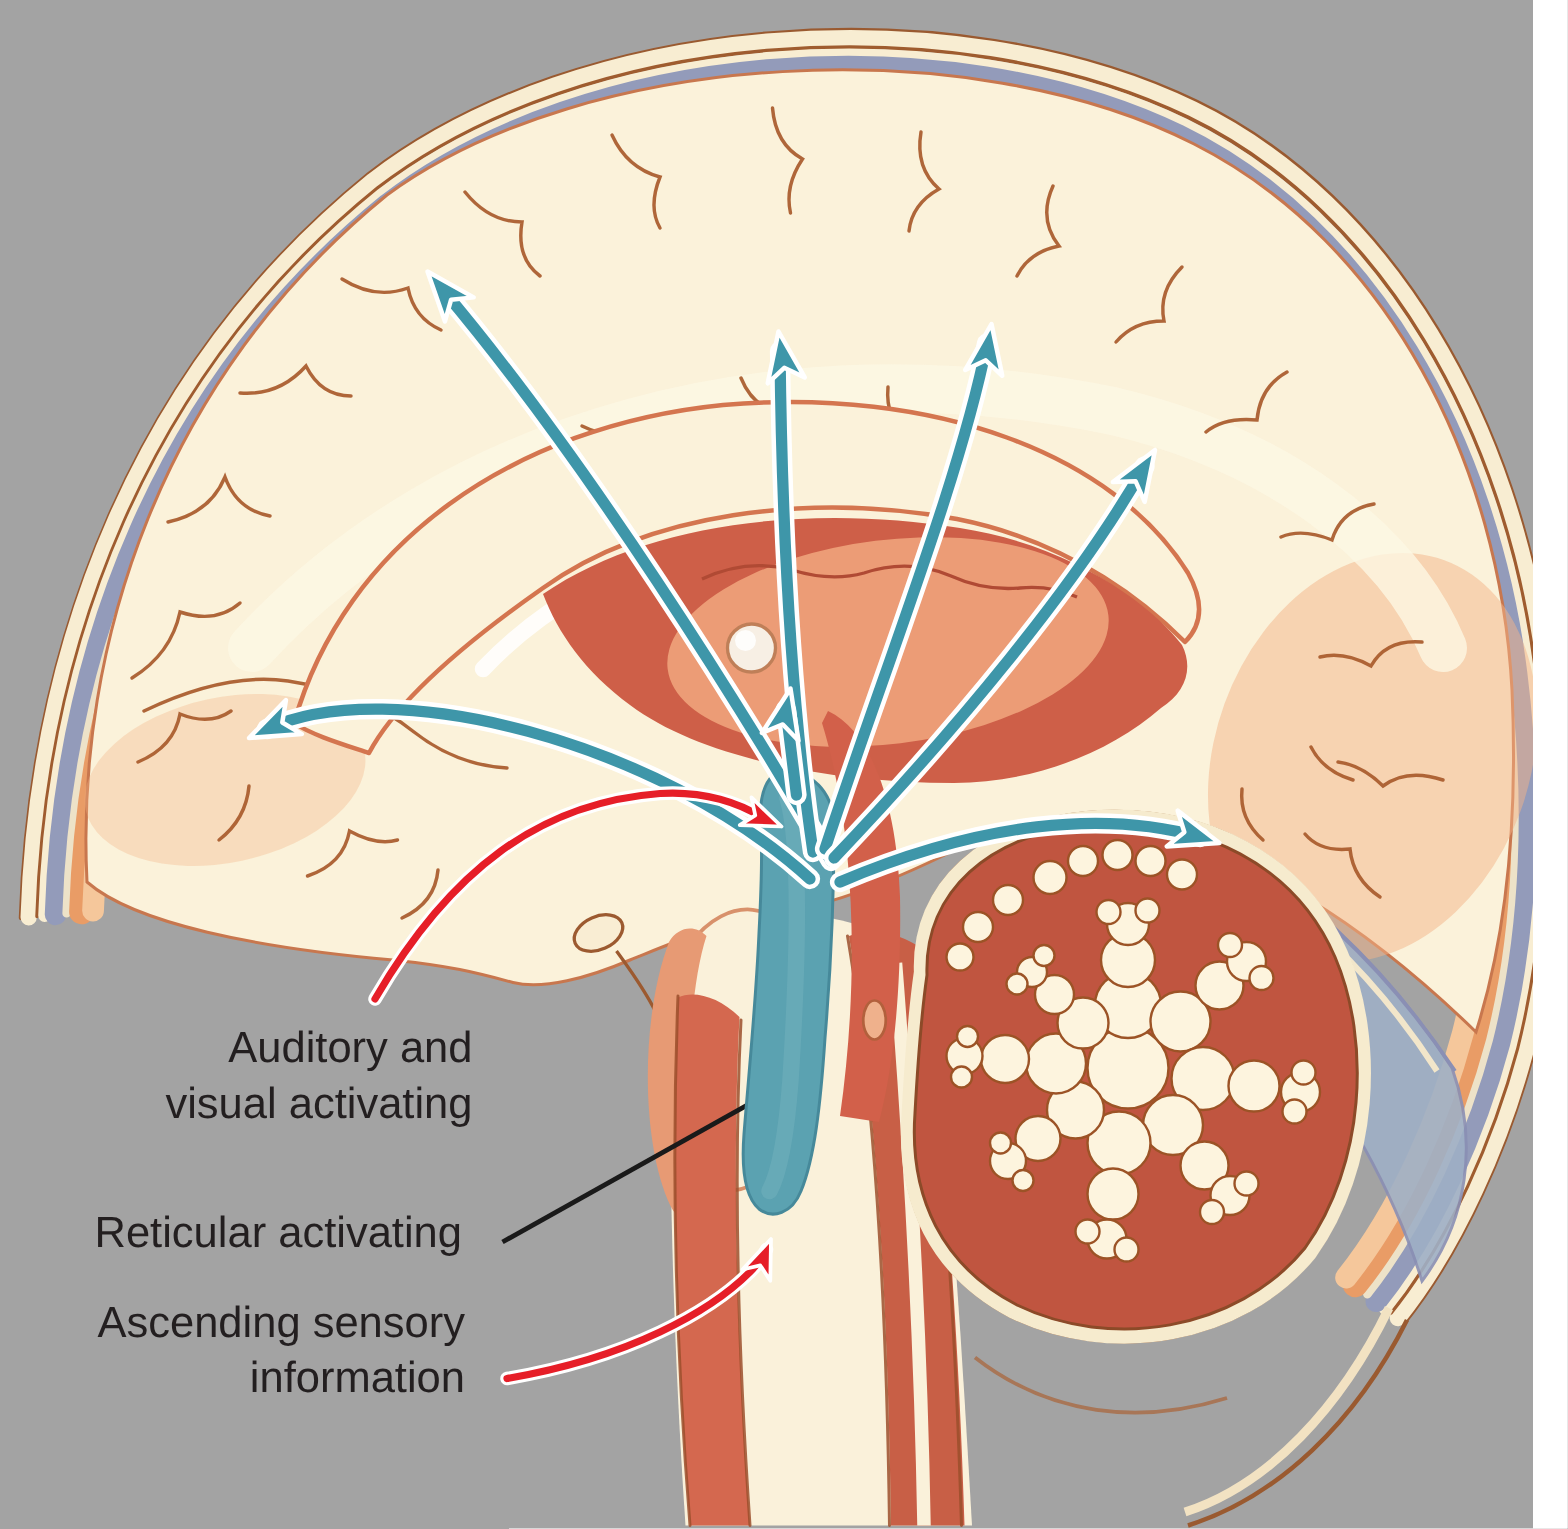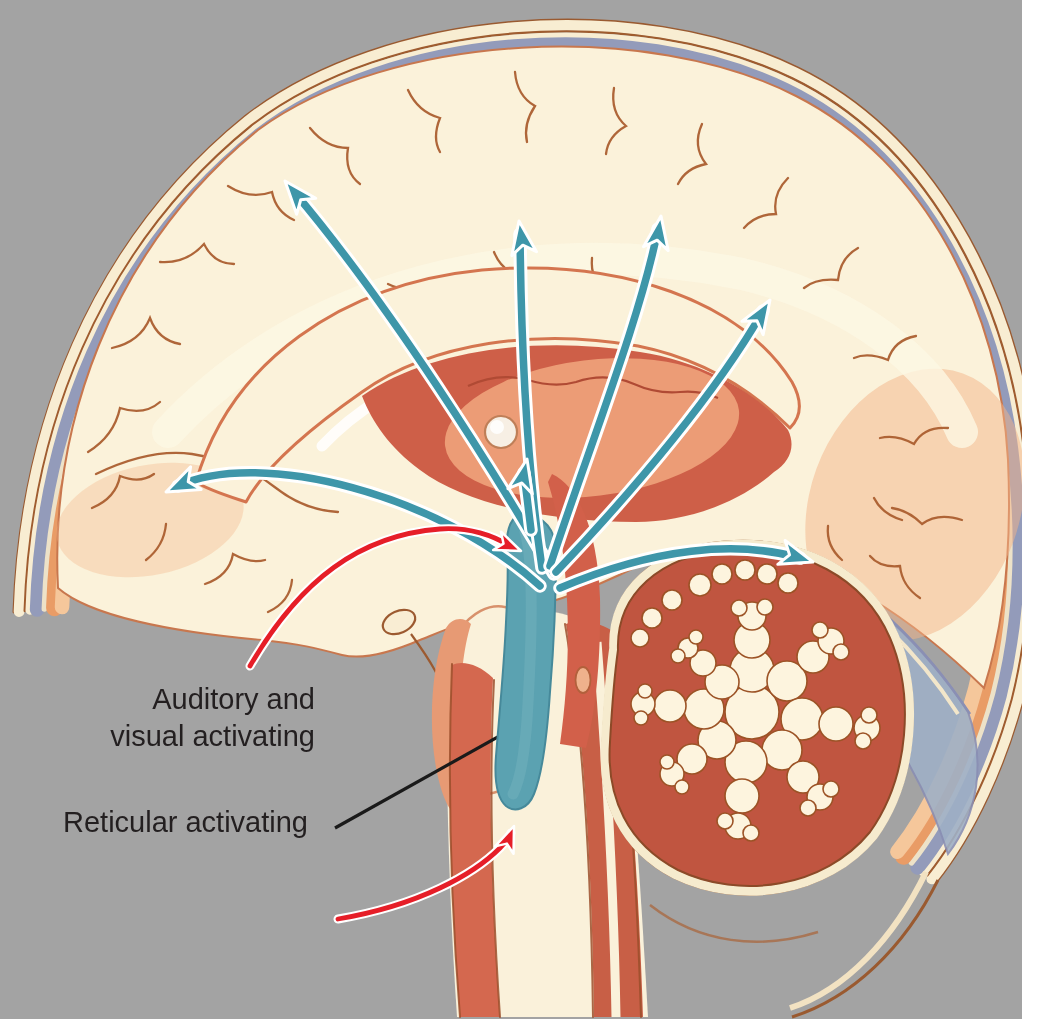--- a/index.html
+++ b/index.html
@@ -284,13 +284,17 @@
   </g>
 </svg>
 
   <div class="lbl" id="lblA">
     <div>Auditory and</div>
     <div>visual activating</div>
   </div>
   <div class="lbl" id="lblB">
     <div>Reticular activating</div>
   </div>
+  <div class="lbl" id="lblC">
+    <div>Ascending sensory</div>
+    <div>information</div>
+  </div>
 </div>
 
 </body></html>

